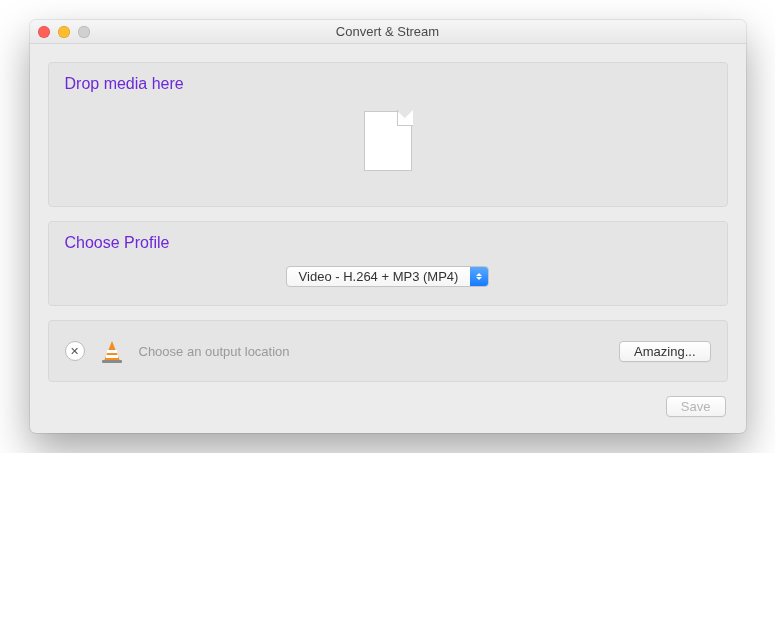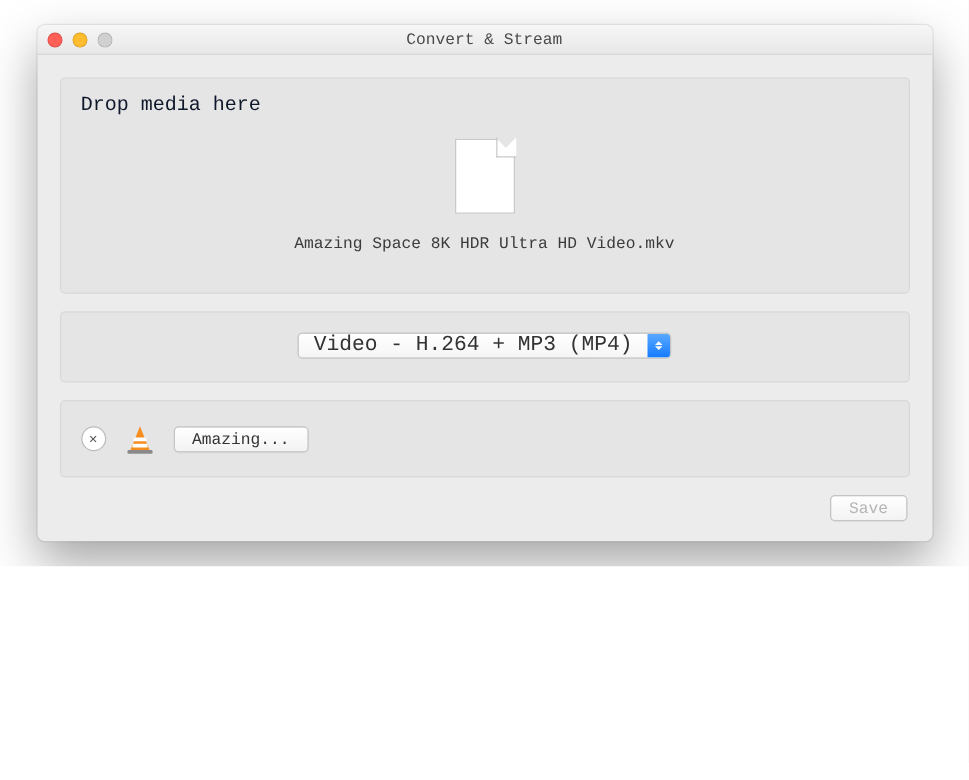--- a/index.html
+++ b/index.html
@@ -12,21 +12,20 @@
     color: #333;
     display: flex;
     justify-content: center;
   }
   .window {
     width: 716px;
     background: #ececec;
     border-radius: 6px;
     box-shadow: 0 18px 40px rgba(0,0,0,0.35), 0 0 0 1px rgba(0,0,0,0.08);
     overflow: hidden;
-    font-family: Liberation Mono, monospace;
   }
   .titlebar {
     height: 24px;
     background: linear-gradient(#f6f6f6, #e8e8e8);
     border-bottom: 1px solid #d6d6d6;
     position: relative;
     display: flex;
     align-items: center;
     justify-content: center;
   }
@@ -53,21 +52,21 @@
   }
   .panel {
     background: #e5e5e5;
     border: 1px solid #d8d8d8;
     border-radius: 4px;
     padding: 10px 16px 14px 16px;
     margin-bottom: 14px;
   }
   .panel-title {
     font-size: 16px;
-    color: #0f172a;
+    color: #6d28d9;
     margin: 2px 0 8px 0;
     font-weight: 400;
   }
   .drop-area {
     text-align: center;
     padding: 10px 0 6px 0;
   }
   .file-icon-wrap {
     display: inline-block;
     position: relative;
@@ -124,21 +123,21 @@
     padding: 6px 0 4px;
   }
   .mac-select {
     display:inline-flex;
     align-items:center;
     height:21px;
     background: linear-gradient(#ffffff,#f5f5f5);
     border:1px solid #c4c4c4;
     border-radius:4px;
     overflow:hidden;
-    font-size:17px;
+    font-size:13px;
   }
   .mac-select .sel-label {
     padding: 0 12px;
     color:#333;
   }
   .mac-select .sel-caret {
     width:18px;
     height:100%;
     background: linear-gradient(#5aa9ff,#147bff);
     display:flex;
@@ -229,25 +228,25 @@
   <div class="content">
 
     <div class="panel">
       <div class="panel-title">Drop media here</div>
       <div class="drop-area">
         <div class="file-icon-wrap">
           <div class="file-icon-body"></div>
           <div class="file-icon-corner"></div>
           <div class="file-icon-fold"></div>
         </div>
-        <div class="filename">Amazing Space 8K HDR Ultra HD Video.mkv</div>
       </div>
     </div>
 
     <div class="panel">
+      <div class="panel-title">Choose Profile</div>
       <div class="profile-row">
         <div class="mac-select">
           <span class="sel-label">Video - H.264 + MP3 (MP4)</span>
           <span class="sel-caret">
             <span class="caret-up"></span>
             <span class="caret-down"></span>
           </span>
         </div>
       </div>
     </div>
@@ -256,20 +255,21 @@
       <div class="dest-row">
         <div class="remove-btn">
           <span>✕</span>
         </div>
         <div class="vlc-cone">
           <div class="vlc-shape"></div>
           <div class="vlc-stripe1"></div>
           <div class="vlc-stripe2"></div>
           <div class="vlc-base"></div>
         </div>
+        <div class="dest-text">Choose an output location</div>
         <div class="mac-btn">Amazing...</div>
       </div>
     </div>
 
     <div class="footer">
       <div class="mac-btn disabled">Save</div>
     </div>
 
   </div>
 </div>

